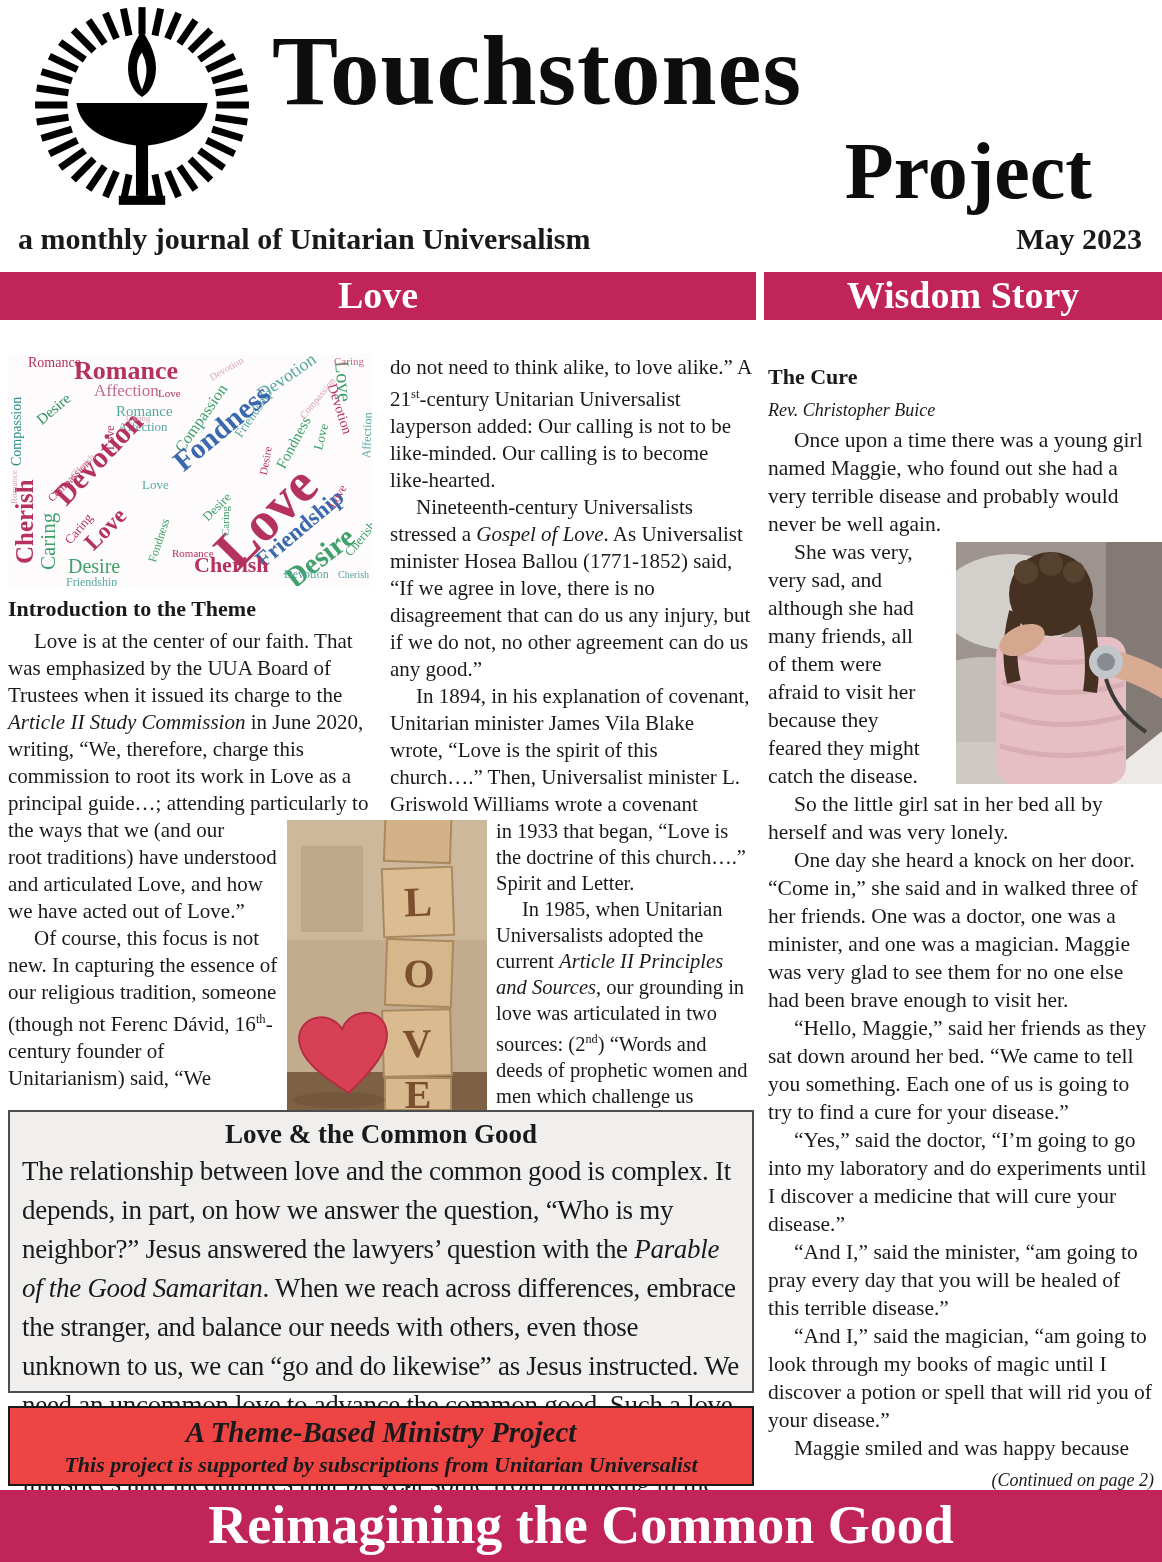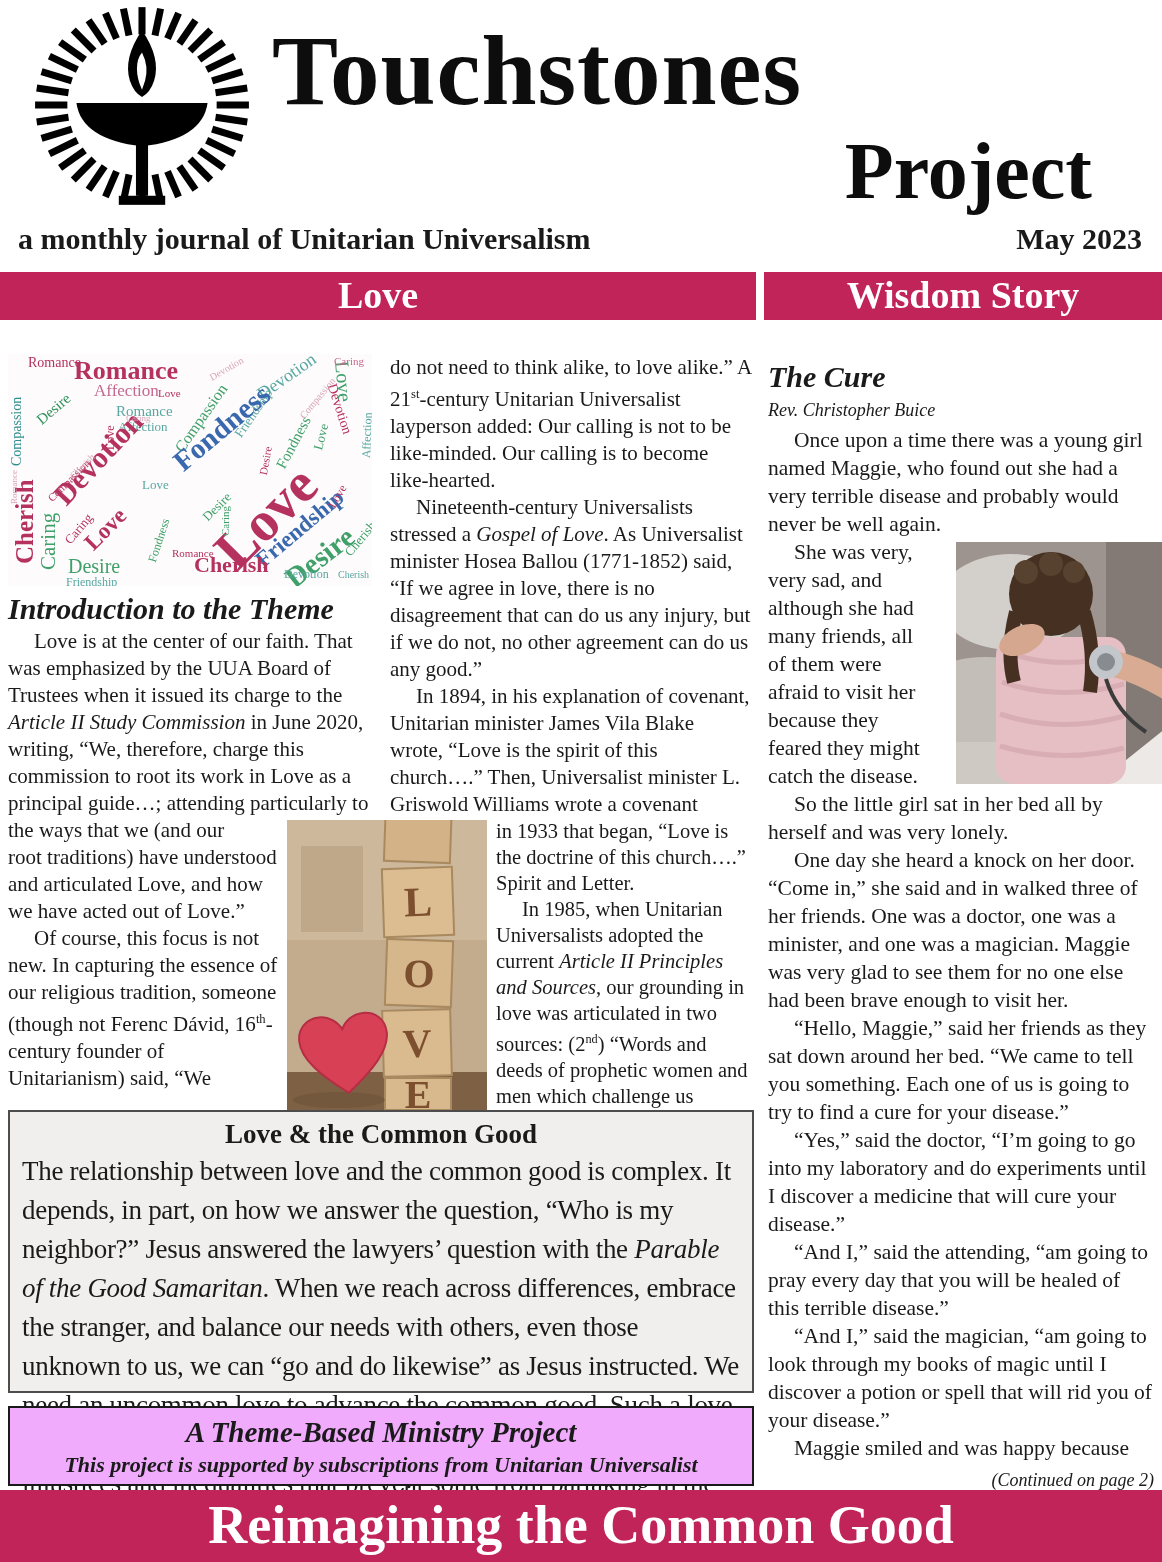--- a/index.html
+++ b/index.html
@@ -21,39 +21,39 @@
   .band-left { left:0; width:756px; }
   .band-right { left:764px; width:398px; }
   
   .col { position:absolute; top:330px; z-index:2;margin-top:24px; }
   .col-left  { left:8px;   width:370px; }
   .col-mid   { left:390px; width:362px; }
   .col-right { left:768px; width:386px; font-size:21.5px; line-height:28px; }
   .col-left, .col-mid { font-size:21px; line-height:27px; }
   .para { text-indent:26px; }
   .para.noindent { text-indent:0; }
-  h2.art { font-size:30px; line-height:34px; font-weight:bold; margin:6px 0 2px;font-style:italic; }
+  h2.art { font-size:22px; line-height:34px; font-weight:bold; margin:6px 0 2px; }
   .byline { font-style:italic; font-size:18px; line-height:28px; margin-bottom:2px; }
   .cont { text-align:right; font-style:italic; font-size:18px; margin-top:4px; }
   
   .cloud { position:relative; width:364px; height:232px; background:#fdfbfb; overflow:hidden; }
   .wcw { position:absolute; white-space:nowrap; font-family:"Liberation Serif",serif; transform-origin:0 0; line-height:1; }
   
   .narrow { width:272px; }
   .mid-lower { position:relative; min-height:295px; }
   .mid-lower-text { margin-left:106px; font-size:20.5px; line-height:26px; }
   .love-img { position:absolute; left:-103px; top:2px; width:200px; height:290px; z-index:1; }
   
   .photo-wrap { float:right; width:224px; height:242px; margin:4px 0 6px 8px; }
   
   .box1 { position:absolute; left:8px; top:1110px; width:746px; height:283px; background:#f0efed;
           border:2px solid #4d4d4d; z-index:5; padding:4px 12px; }
   .box1 h3 { text-align:center; font-size:27px; line-height:36px; font-weight:bold; }
   .box1 .body { font-size:27px; line-height:39px; letter-spacing:-0.3px; }
-  .box2 { position:absolute; left:8px; top:1406px; width:746px; height:80px; background:#f0abfc;
+  .box2 { position:absolute; left:8px; top:1406px; width:746px; height:80px; background:#ef4444;
           border:2px solid #1a1a1a; z-index:5; text-align:center; padding-top:5px; }
   .box2 .t1 { font-size:29px; line-height:38px; font-weight:bold; font-style:italic; }
   .box2 .t2 { font-size:22px; line-height:28px; font-weight:bold; font-style:italic; }
   
   .footer { position:absolute; left:0; top:1490px; width:1162px; height:72px; background:var(--accent,#c02459);
             color:#fff; text-align:center; font-size:54px; font-weight:bold; line-height:70px; z-index:6; }
   sup { font-size:0.6em; }
 </style>
 </head>
 <body>
@@ -235,21 +235,21 @@
         <ellipse cx="66" cy="98" rx="24" ry="14" fill="#d4a78e" transform="rotate(-24 66 98)"></ellipse>
         <path d="M224,152 Q185,128 158,122" stroke="#d8ab92" stroke-width="26" fill="none" stroke-linecap="round"></path>
         <circle cx="150" cy="120" r="17" fill="#c3c7cb"></circle>
         <circle cx="150" cy="120" r="9" fill="#878c90"></circle>
         <path d="M150,137 Q160,170 190,190" stroke="#3c3c3c" stroke-width="4" fill="none"></path>
       </svg></span><span>She was very, very sad, and although she had many friends, all of them were afraid to visit her because they feared they might catch the disease.</span></p>
     <p class="para">So the little girl sat in her bed all by herself and was very lonely.</p>
     <p class="para">One day she heard a knock on her door. “Come in,” she said and in walked three of her friends. One was a doctor, one was a minister, and one was a magician. Maggie was very glad to see them for no one else had been brave enough to visit her.</p>
     <p class="para">“Hello, Maggie,” said her friends as they sat down around her bed. “We came to tell you something. Each one of us is going to try to find a cure for your disease.”</p>
     <p class="para">“Yes,” said the doctor, “I’m going to go into my laboratory and do experiments until I discover a medicine that will cure your disease.”</p>
-    <p class="para">“And I,” said the attending, “am going to pray every day that you will be healed of this terrible disease.”</p>
+    <p class="para">“And I,” said the minister, “am going to pray every day that you will be healed of this terrible disease.”</p>
     <p class="para">“And I,” said the magician, “am going to look through my books of magic until I discover a potion or spell that will rid you of your disease.”</p>
     <p class="para">Maggie smiled and was happy because</p>
     <p class="cont">(Continued on page 2)</p>
   </div>
 
   <div class="box1">
     <h3>Love &amp; the Common Good</h3>
     <div class="body">The relationship between love and the common good is complex. It depends, in part, on how we answer the question, “Who is my neighbor?” Jesus answered the lawyers’ question with the <i>Parable of the Good Samaritan</i>. When we reach across differences, embrace the stranger, and balance our needs with others, even those unknown to us, we can “go and do likewise” as Jesus instructed. We need an uncommon love to advance the common good. Such a love invites compassion, empathy, and altruism. It seeks to put right injustices and inequalities that prevent some from partaking in the common good. If, as is often the case, we must choose, may we choose love and act accordingly.</div>
   </div>
 

